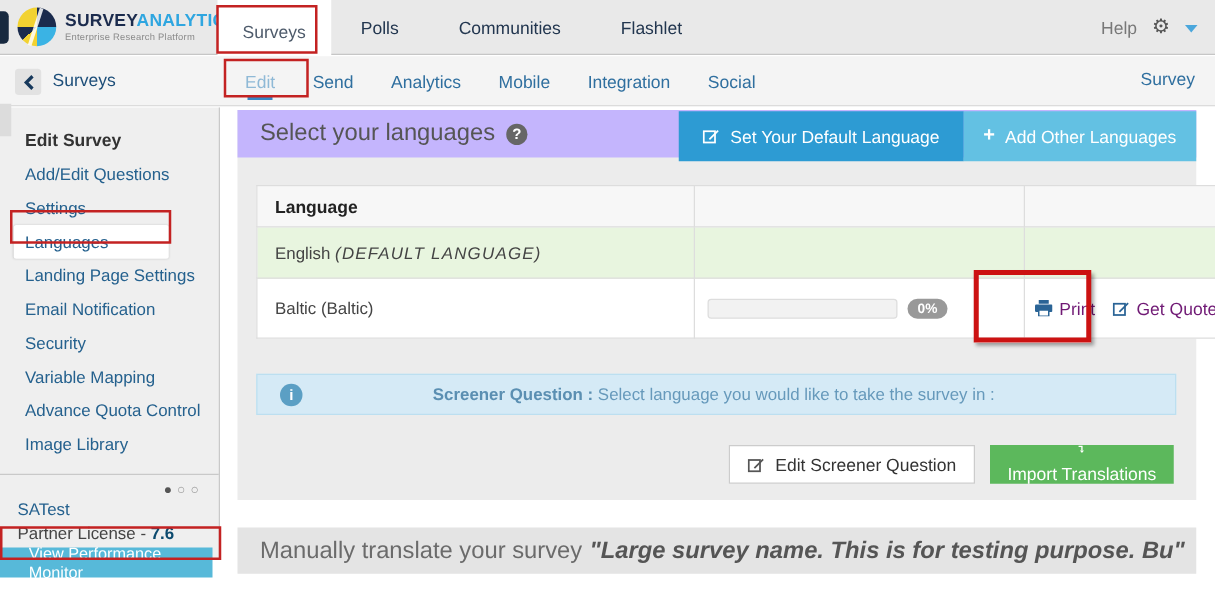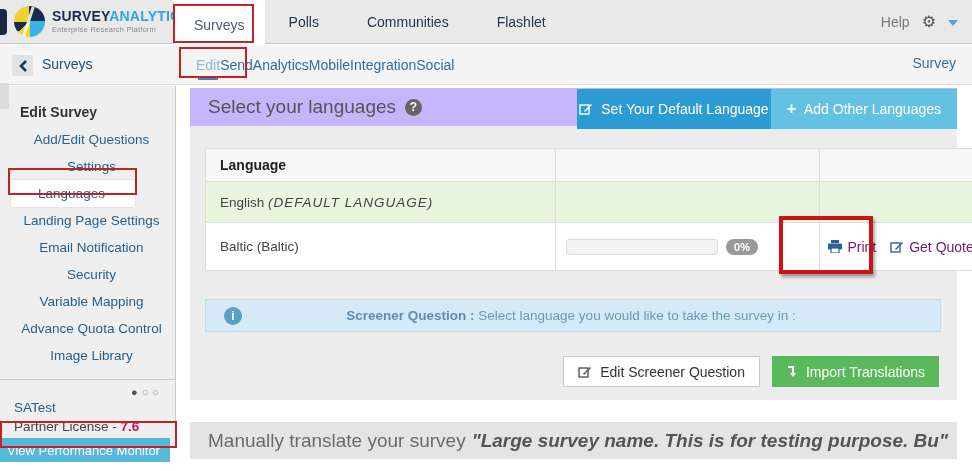--- a/index.html
+++ b/index.html
@@ -32,55 +32,55 @@
   .gear { color:#555; font-size:16px; line-height:1; }
   .caret-down { width:0; height:0; border-left:5px solid transparent; border-right:5px solid transparent;
                 border-top:6px solid #4ba7dc; margin-top:2px; }
 
   
   .subnav { position:absolute; left:0; top:45px; width:972px; height:40px;
             background:#f4f4f4; border-bottom:1px solid #dcdcdc; }
   .back-btn { position:absolute; left:12px; top:10px; width:21px; height:21px; background:#e2e2e2;
               border-radius:3px; display:flex; align-items:center; justify-content:center; cursor:pointer; }
   .back-crumb { position:absolute; left:42px; top:11px; font-size:14px; color:#1d4e79; cursor:pointer; }
-  .subtabs { position:absolute; left:196px; top:0; height:40px; display:flex; }
+  .subtabs { position:absolute; left:196px; top:0; height:40px; display:flex; gap:30px; }
   .subtab { display:flex; align-items:center; font-size:14px; color:#2f6f9f; cursor:pointer; position:relative; }
   .subtab.active { color:#8fb9d6; }
   .subtab.active::after { content:""; position:absolute; left:2px; right:2px; bottom:5px;
                           height:4px; background:#3786c3; }
   .subnav-right { position:absolute; right:16px; top:10px; font-size:14px; color:#2f6f9f; }
 
   
   .sidebar { position:absolute; left:0; top:86px; width:176px; height:361px;
              background:#efefef; border-right:1px solid #c9c9c9; }
   .sb-heading { font-size:14px; font-weight:bold; color:#333; padding:18px 0 6px 20px; }
-  .sb-item { font-size:13.5px; color:#25618e; padding:6px 12px 6px 20px; cursor:pointer;text-align:center; }
+  .sb-item { font-size:13.5px; color:#25618e; padding:6px 12px 6px 20px; cursor:pointer; }
   .sb-item.active { background:#fff; width:124px; margin-left:11px; padding-left:9px;
                     border-radius:2px; box-shadow:0 0 2px rgba(0,0,0,.15); }
   .sb-left-notch { position:absolute; left:0; top:83px; width:9px; height:26px; background:#dcdcdc; }
   .sb-divider { border-top:1px solid #c9c9c9; margin-top:10px; }
   .sb-dots { text-align:right; padding:6px 12px 0 0; font-size:11px; letter-spacing:4px; }
   .dot-filled { color:#555; } .dot-empty { color:#999; }
   .sb-account-name { font-size:13.5px; color:#25618e; padding:2px 0 2px 14px; cursor:pointer; }
   .sb-license { font-size:13.5px; color:#444; padding:2px 0 4px 14px; }
-  .sb-license b { color:#be185d; }
+  .sb-license b { color:#0c4a6e; }
   .monitor-btn { margin-left:0; width:170px; height:24px; background:#57b9d9; color:#fff;
-                 font-size:13px; display:flex; align-items:center; padding-left:7px; cursor:pointer; }
+                 font-size:13px; display:flex; align-items:center; padding-left:23px; cursor:pointer; }
 
   
   .panel { position:absolute; left:190px; top:88px; width:767px; height:312px; background:#ececec; }
   .panel-header { position:relative; height:38px; background:#c4b5fd; display:flex; align-items:center;
                   padding-left:18px; }
   .panel-title { font-size:19px; color:#555; }
   .q-icon { width:17px; height:17px; border-radius:50%; background:#666; color:#fff; font-size:12px;
             font-weight:bold; display:inline-flex; align-items:center; justify-content:center;
             margin-left:9px; cursor:pointer; }
   .hdr-buttons { position:absolute; right:0; top:1px; display:flex; height:40px; }
   .btn-default-lang { background:#2d9bd3; color:#fff; font-size:14px; border:none; cursor:pointer;
-                      display:flex; align-items:center; gap:8px; padding:0 2px; height:40px;
+                      display:flex; align-items:center; gap:8px; padding:0 19px; height:40px;
                       font-family:inherit; }
   .btn-add-lang { background:#63c1e3; color:#fff; font-size:14px; border:none; cursor:pointer;
                   display:flex; align-items:center; gap:8px; padding:0 16px; height:40px;
                   font-family:inherit; }
   .plus-glyph { font-size:16px; font-weight:bold; line-height:1; }
 
   
   .lang-table { position:absolute; left:15px; top:60px; width:875px; background:#fff;
                 border:1px solid #d8d8d8; border-collapse:collapse; }
   .lang-table th, .lang-table td { border:1px solid #ddd; font-size:13.5px; color:#444; text-align:left; }
@@ -111,21 +111,21 @@
   .banner-text { flex:1; text-align:center; font-size:13.5px; color:#6699bb; margin-right:40px; }
   .banner-text b { color:#5b8fb2; }
 
   
   .panel-actions { position:absolute; right:18px; top:268px; display:flex; gap:12px; }
   .btn-edit-screener { background:#fff; border:1px solid #ccc; color:#333; font-size:14px;
                        height:31px; padding:0 14px; display:flex; align-items:center; gap:8px;
                        cursor:pointer; font-family:inherit; }
   .btn-import { background:#5cb85c; border:none; color:#fff; font-size:14px; height:31px;
                 padding:0 14px; display:flex; align-items:center; gap:8px; cursor:pointer;
-                font-family:inherit; }
+                font-family:inherit;flex-direction:column; }
 
   
   .footer-bar { position:absolute; left:190px; top:422px; width:767px; height:37px; background:#e4e4e4;
                 display:flex; align-items:center; padding-left:18px; }
   .footer-text { font-size:19px; color:#6b6b6b; white-space:nowrap; }
   .footer-name { font-weight:bold; font-style:italic; color:#555; margin-left:6px; }
 
   
   .anno { position:absolute; border:2px solid #c32222; pointer-events:none; }
   .anno-thick { border-width:4px; border-color:#cc1212; box-shadow:2px 3px 3px rgba(0,0,0,.35); }

